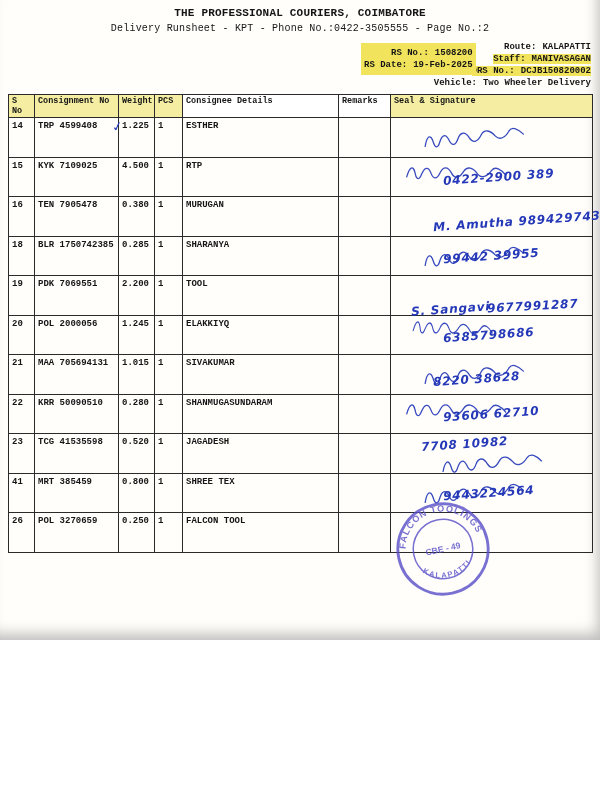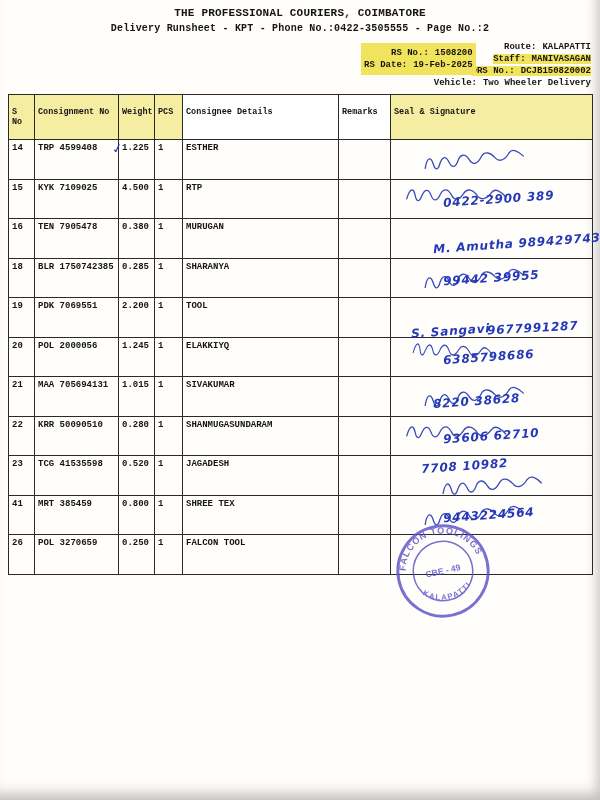--- a/index.html
+++ b/index.html
@@ -3,37 +3,37 @@
 <meta charset="utf-8">
 <style>
   * { box-sizing: border-box; margin:0; padding:0; }
   html, body { width:600px; }
   body {
     width:600px; height:800px; background:#ffffff;
     font-family:"Liberation Mono","DejaVu Sans Mono",monospace;
     color:#151515;
   }
   .page {
-    position:relative; width:600px; height:800px; overflow:hidden;
+    position:relative; width:600px; height:640px; overflow:hidden;
     background:#fffefb;
     box-shadow: inset -6px -10px 14px -4px rgba(70,70,70,0.35);
   }
   .doc-header { text-align:center; padding-top:7px; }
   .doc-title { font-size:11px; font-weight:bold; letter-spacing:0.2px; }
-  .doc-subtitle { font-size:10px; font-weight:bold; margin-top:4px; letter-spacing:0.2px; }
+  .doc-subtitle { font-size:10px; font-weight:normal; margin-top:4px; letter-spacing:0.2px; }
 
   .info-block { position:relative; margin:7px 9px 0; font-size:9px; font-weight:bold; line-height:12px; }
   .info-line { white-space:nowrap;text-align:right; }
   .lbl { margin-right:6px; }
   .hl { background:var(--hl); }
   .info-right { position:absolute; left:352px; top:2px; padding:4px 3px; }
 
   table.runsheet { width:584px; margin:5px 8px 0; border-collapse:collapse; table-layout:fixed; }
   .runsheet th, .runsheet td { border:1px solid #2a2a2a; font-weight:bold; text-align:left; vertical-align:top; }
-  .runsheet th { font-size:8.5px; padding:12px 3px; height:16px; background:#ffffff; }
+  .runsheet th { font-size:8.5px; padding:1px 3px; height:16px; background:#ffffff; }
   .runsheet th.hl-soft { background:var(--hl-soft); }
   .runsheet td { font-size:9px; padding:3px 3px; height:39.5px; position:relative; overflow:visible; }
 
   
   .tick { position:absolute; right:-5px; top:1px; color:var(--ink); font-family:"DejaVu Sans",sans-serif; font-size:13px; transform:rotate(-12deg); z-index:2; }
   .scribble { position:absolute; left:12px; top:4px; width:112px; height:26px; color:var(--ink); opacity:0.9; z-index:2; }
   .scribble path { stroke:currentColor; fill:none; stroke-width:1.4; stroke-linecap:round; }
   .sig-text, .sig-text2 {
     position:absolute; color:var(--ink); z-index:2;
     font-family:"DejaVu Sans",sans-serif; font-style:italic; font-weight:bold;

